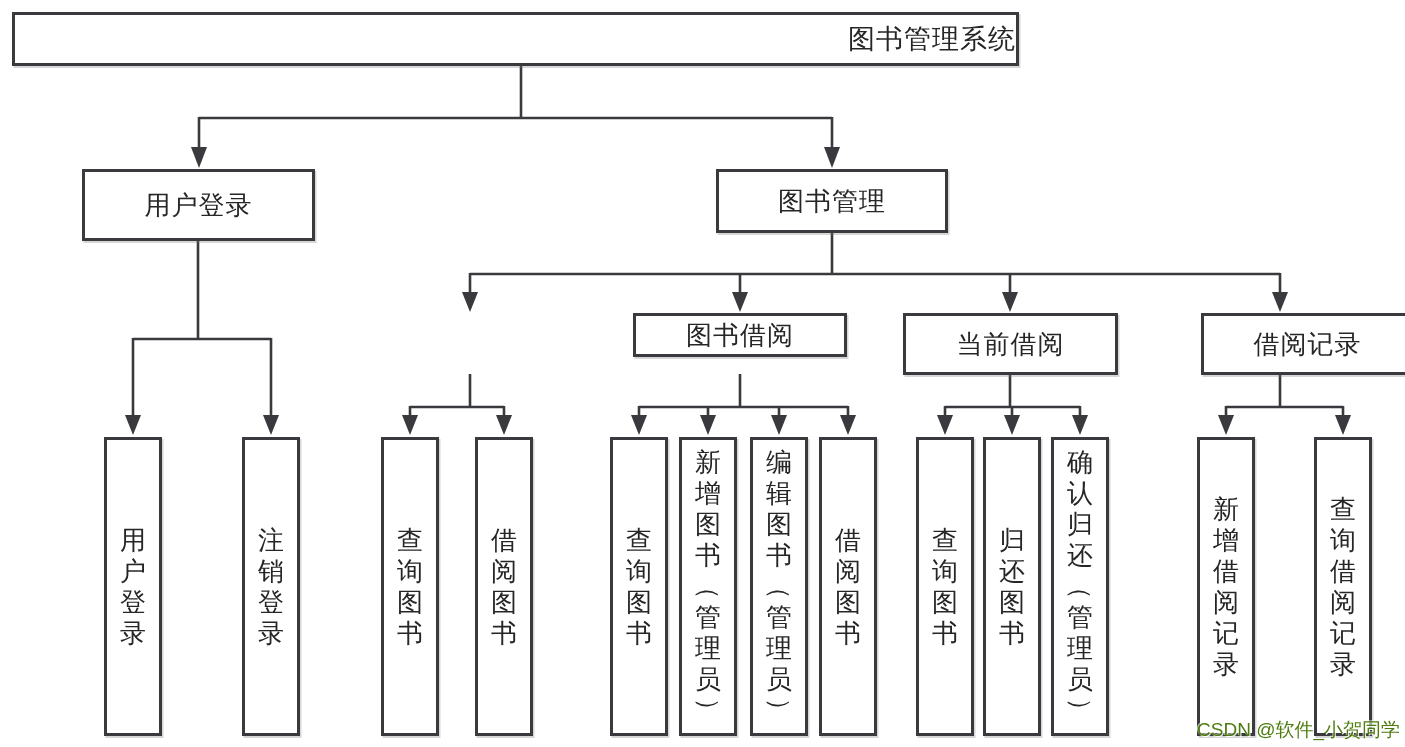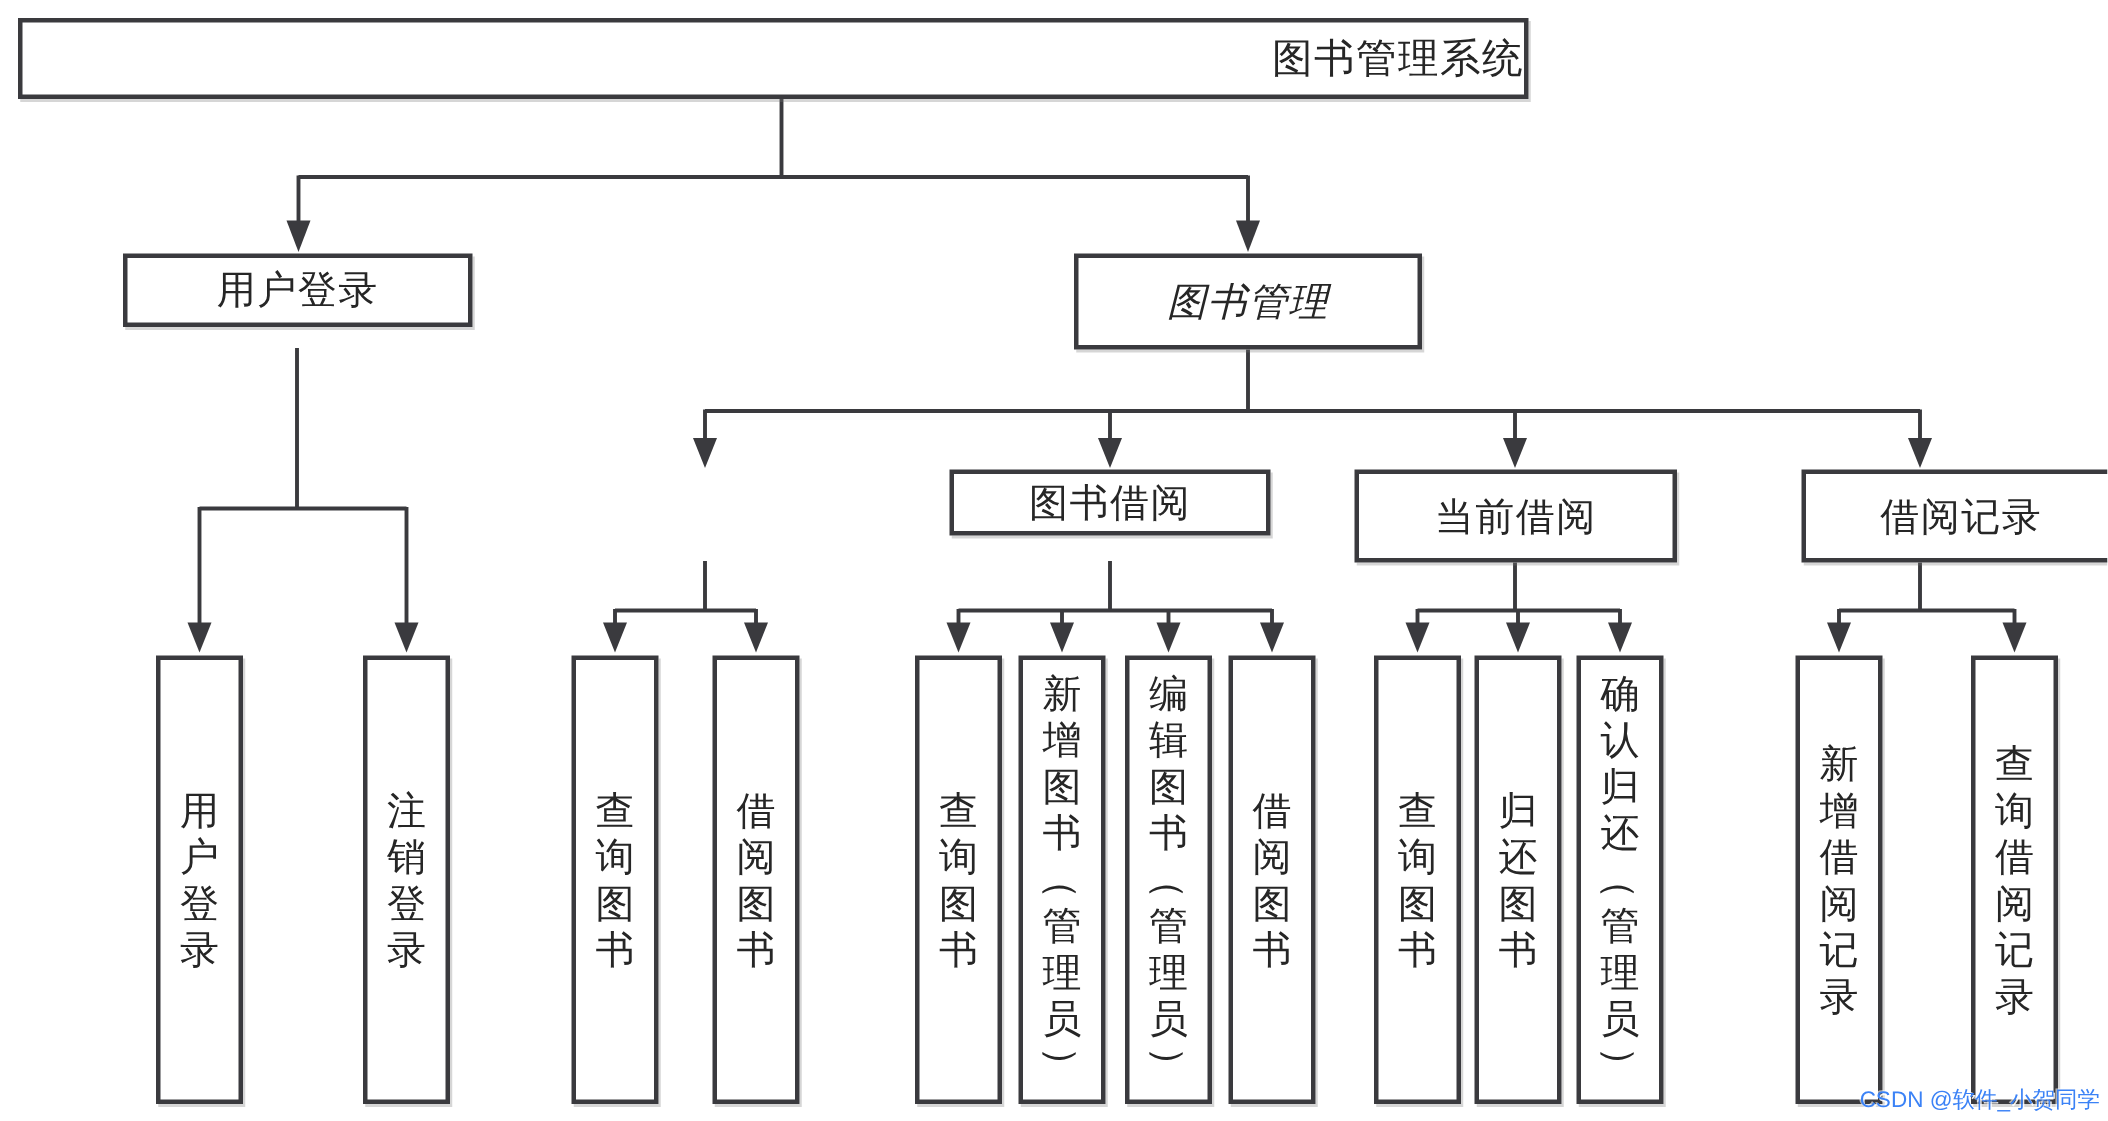--- a/index.html
+++ b/index.html
@@ -30,22 +30,22 @@
     display:block;
     height:31px;line-height:31px;
     width:100%;
     text-align:center;
     font-size:26px;
   }
   .vc.rot{transform:rotate(90deg);}
   .watermark{
     position:absolute;
     right:5px;bottom:4px;
-    font-size:15px;
-    color:#3b82f6;
+    font-size:19px;
+    color:#4d7c0f;
     text-shadow:1px 1px 0 rgba(255,255,255,0.9), -1px -1px 0 rgba(255,255,255,0.6);
     z-index:3;
     white-space:nowrap;
   }
 </style>
 </head>
 <body>
 
 <div id="stage">
 
@@ -112,24 +112,24 @@
       <polygon points="1080,435 1072,415 1088,415"></polygon>
       <polygon points="1226,435 1218,415 1234,415"></polygon>
       <polygon points="1343,435 1335,415 1351,415"></polygon>
     </g>
   </svg>
 
   <div class="node hbox root" style="left:12px;top:12px;width:1007px;height:54px;justify-content:flex-end;">
     <span>图书管理系统</span>
   </div>
 
-  <div class="node hbox" style="left:82px;top:169px;width:233px;height:49px;">
+  <div class="node hbox" style="left:82px;top:169px;width:233px;height:72px;">
     <span>用户登录</span>
   </div>
-  <div class="node hbox" style="left:716px;top:169px;width:232px;height:64px;font-style:italic;">
+  <div class="node hbox" style="left:716px;top:169px;width:232px;height:64px;">
     <span>图书管理</span>
   </div>
 
   <div class="node hbox" style="left:633px;top:313px;width:214px;height:44px;">
     <span>图书借阅</span>
   </div>
   <div class="node hbox" style="left:903px;top:313px;width:215px;height:62px;">
     <span>当前借阅</span>
   </div>
   <div class="node hbox" style="left:1173px;top:313px;width:213px;height:62px;margin-left:28px;">

